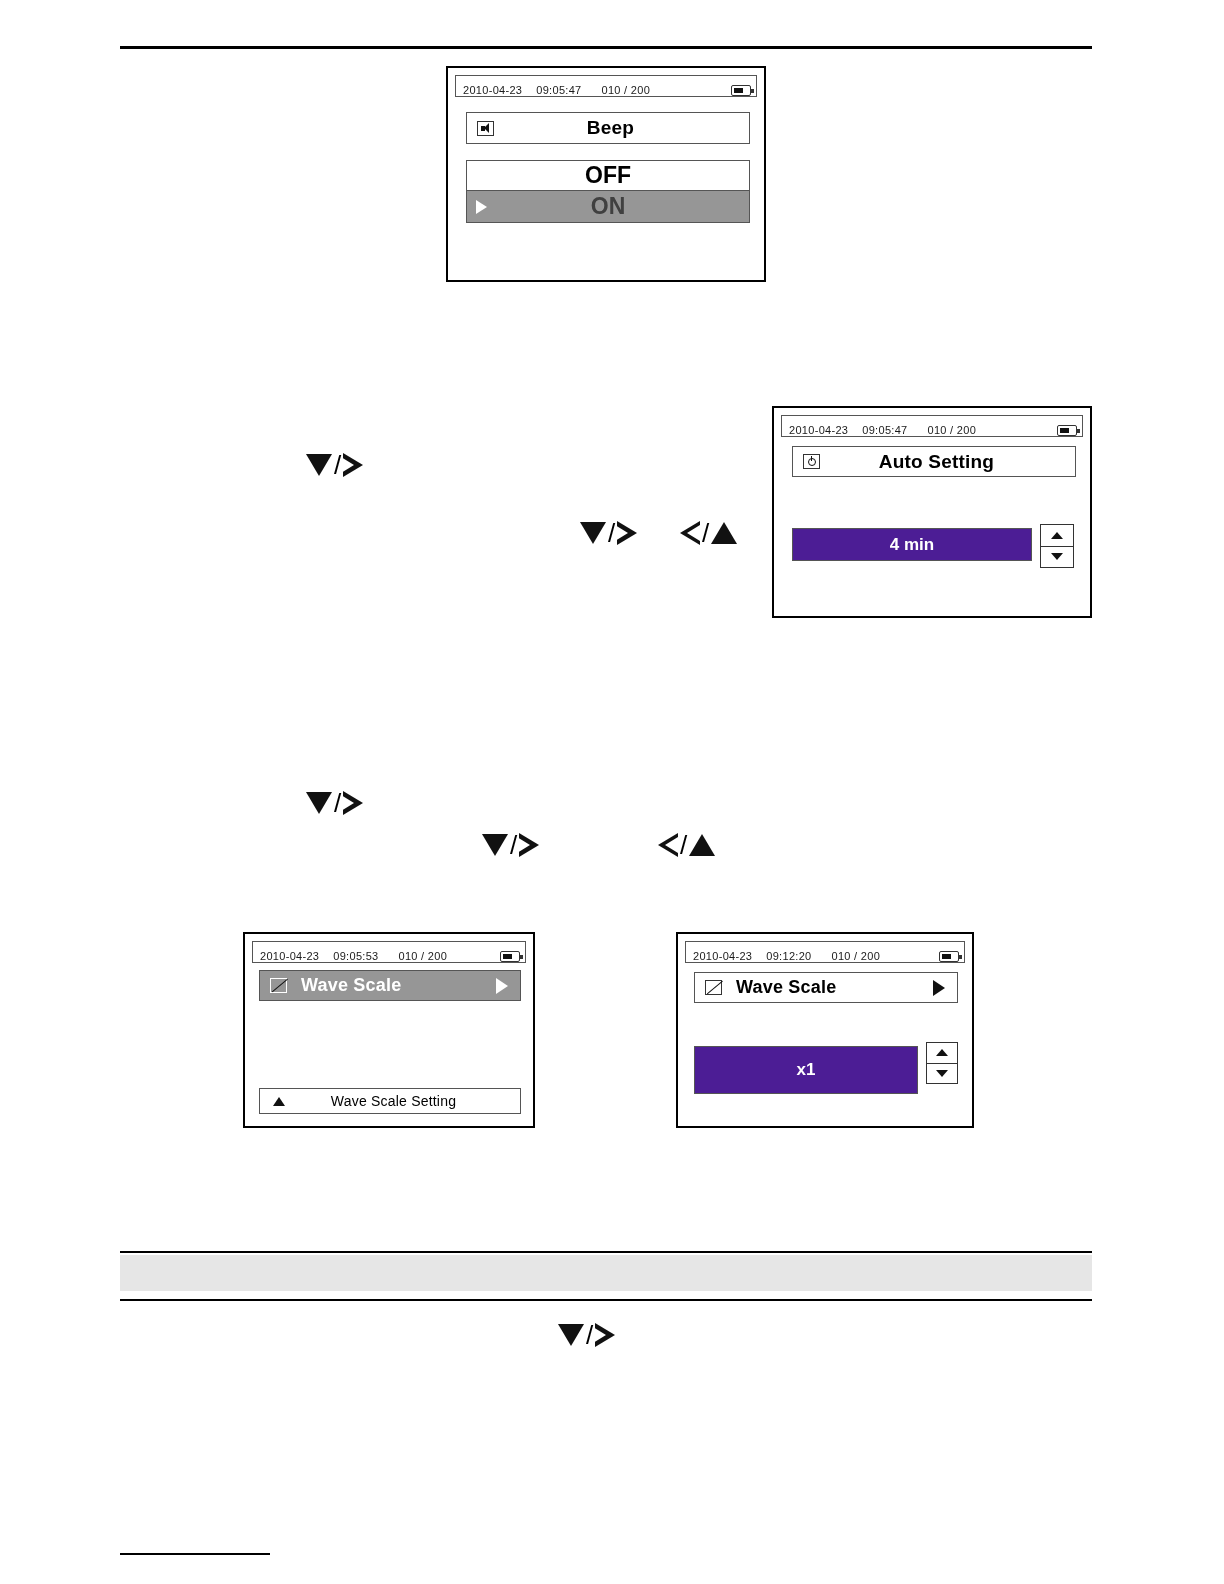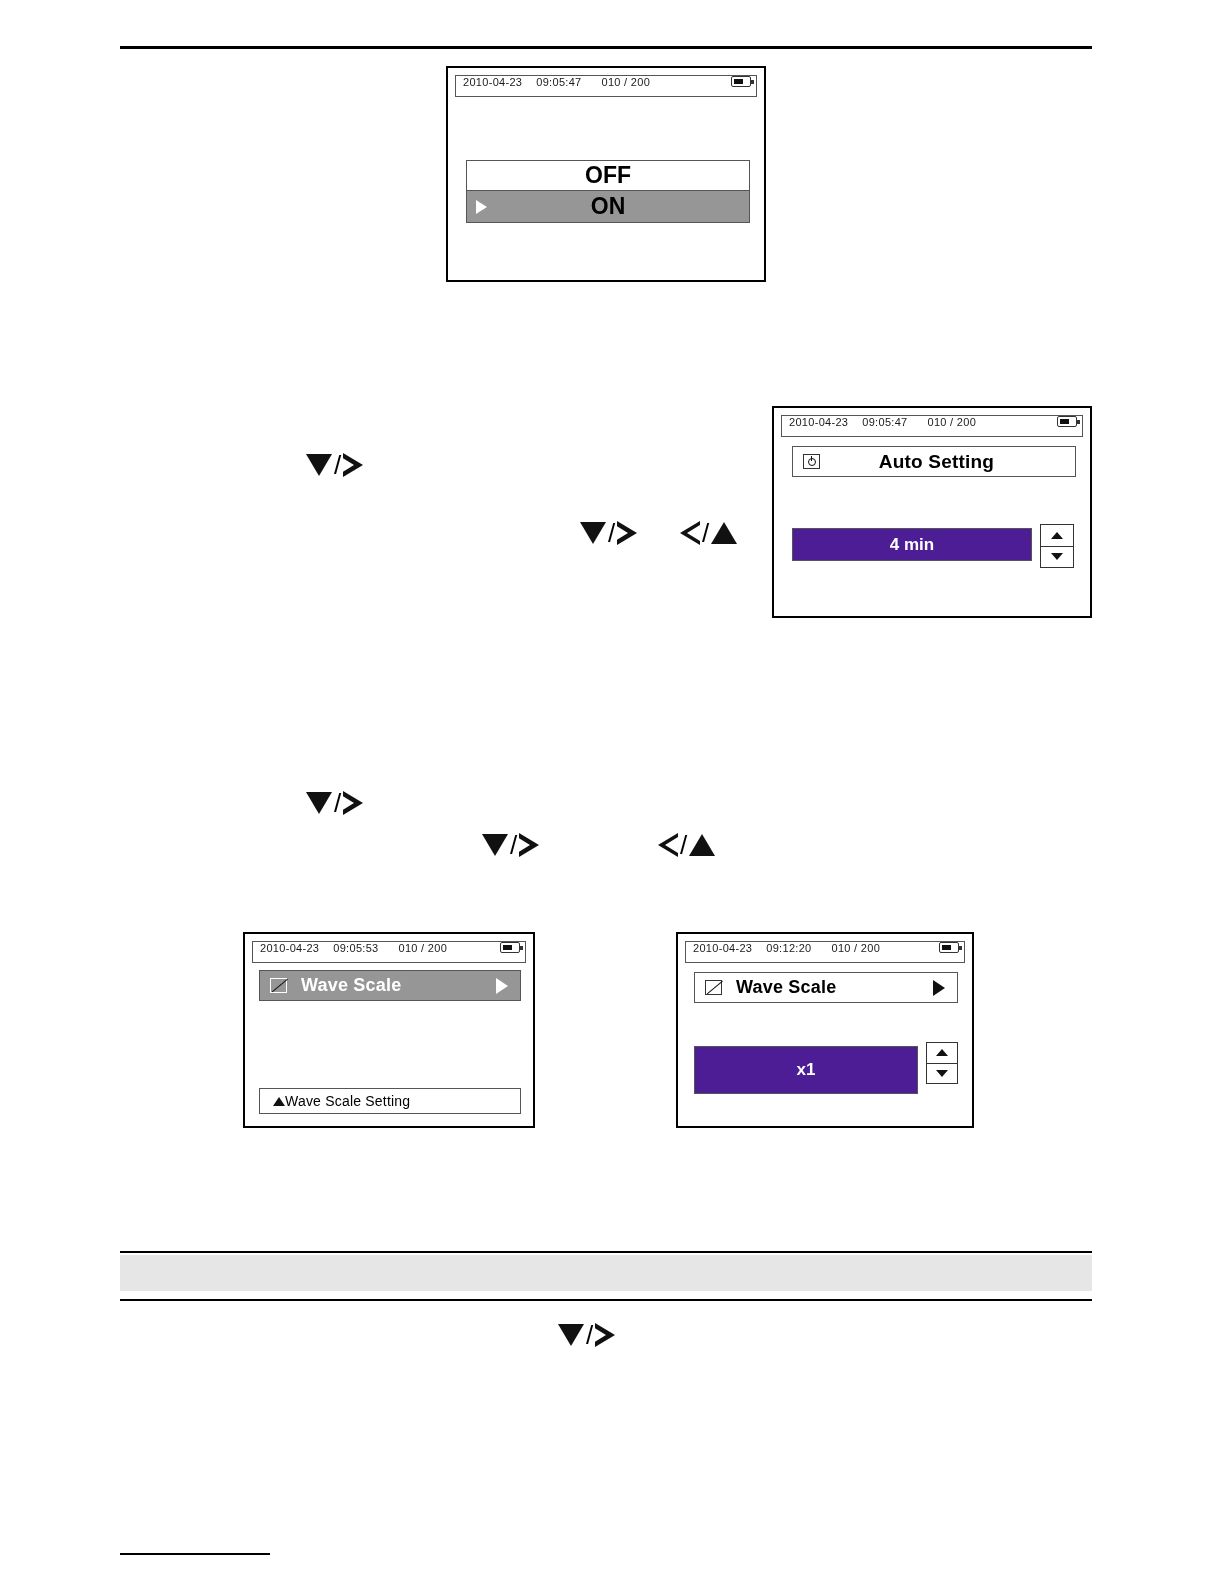--- a/index.html
+++ b/index.html
@@ -67,21 +67,21 @@
   }
   .lcd-statusbar {
     position: absolute;
     left: 7px;
     right: 7px;
     top: 7px;
     height: 22px;
     border: 1px solid #555;
     box-sizing: border-box;
     display: flex;
-    align-items: flex-start;
+    align-items: flex-end;
     font-size: 11px;
     color: #1a1a1a;
     letter-spacing: 0.3px;
     padding: 0 5px;
   }
   .lcd-statusbar .sb-date { margin-left: 2px; }
   .lcd-statusbar .sb-time { margin-left: 14px; }
   .lcd-statusbar .sb-count { margin-left: 20px; }
   .lcd-statusbar .sb-batt {
     margin-left: auto;
@@ -199,21 +199,21 @@
     box-sizing: border-box;
     display: flex;
     align-items: center;
     justify-content: center;
     font-size: 23px;
     font-weight: 600;
     background: #fff;
   }
   .lcd-option.selected {
     background: #969696;
-    color: #000000;
+    color: #404040;
   }
   .lcd-option .caret {
     position: absolute;
     left: 9px;
     width: 0;
     height: 0;
     border-top: 7px solid transparent;
     border-bottom: 7px solid transparent;
     border-left: 11px solid #ffffff;
   }
@@ -270,20 +270,21 @@
   .lcd-footer .ft-tri {
     width: 0; height: 0;
     border-left: 6px solid transparent;
     border-right: 6px solid transparent;
     border-bottom: 9px solid #111;
     margin-left: 13px;
     flex: none;
   }
   .lcd-footer .ft-label {
     flex: 1;
+    text-align: center;
     padding-right: 18px;
     letter-spacing: 0.2px;
   }
 
   .title-arrow {
     position: absolute;
     right: 12px;
     width: 0;
     height: 0;
     border-top: 8px solid transparent;
@@ -362,20 +363,24 @@
 <div class="rule-bottom"></div>
 
 <div class="lcd" style="left:446px; top:66px; width:320px; height:216px;">
   <div class="lcd-statusbar">
     <span class="sb-date">2010-04-23</span>
     <span class="sb-time">09:05:47</span>
     <span class="sb-count">010 / 200</span>
     <span class="sb-batt"></span>
   </div>
 
+  <div class="lcd-titlebar" style="left:18px; top:44px; width:284px; height:32px;">
+    <span class="ti-icon icon-speaker"></span>
+    <span class="ti-label">Beep</span>
+  </div>
 
   <div class="lcd-option" style="left:18px; top:92px; width:284px; height:31px;">
     <span>OFF</span>
   </div>
 
   <div class="lcd-option selected" style="left:18px; top:122px; width:284px; height:33px;">
     <span class="caret"></span>
     <span>ON</span>
   </div>
 </div>

